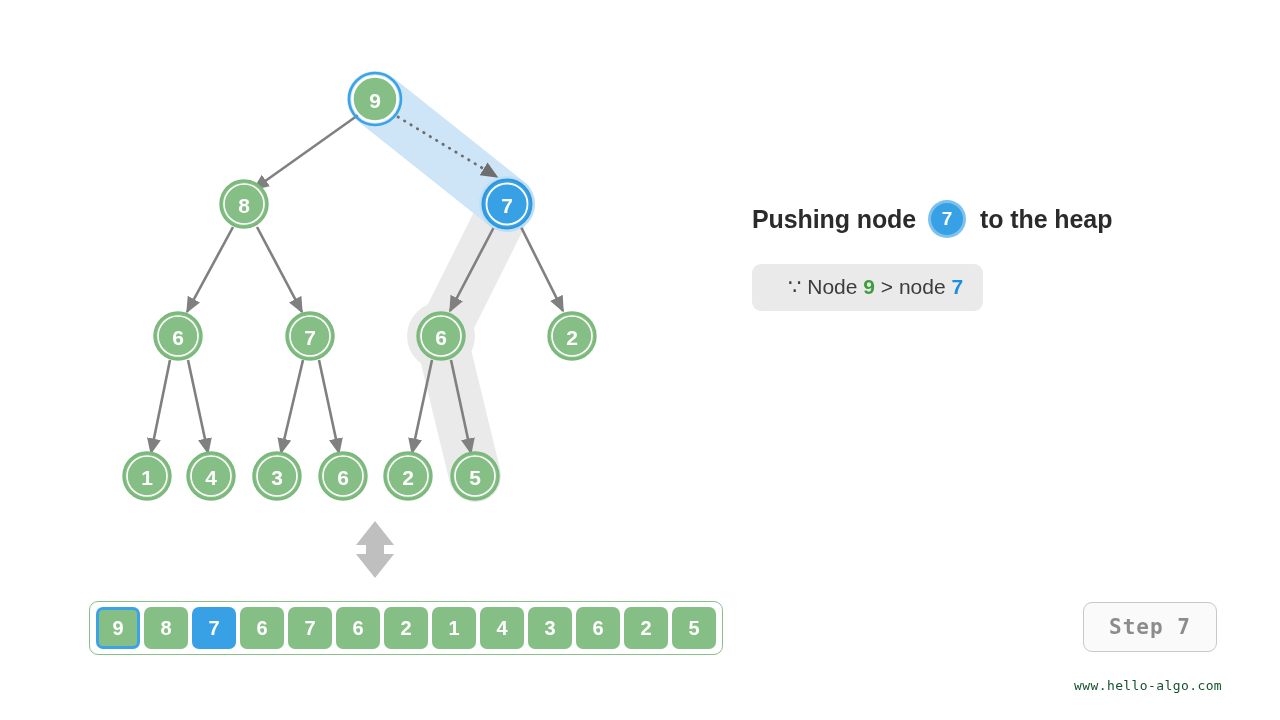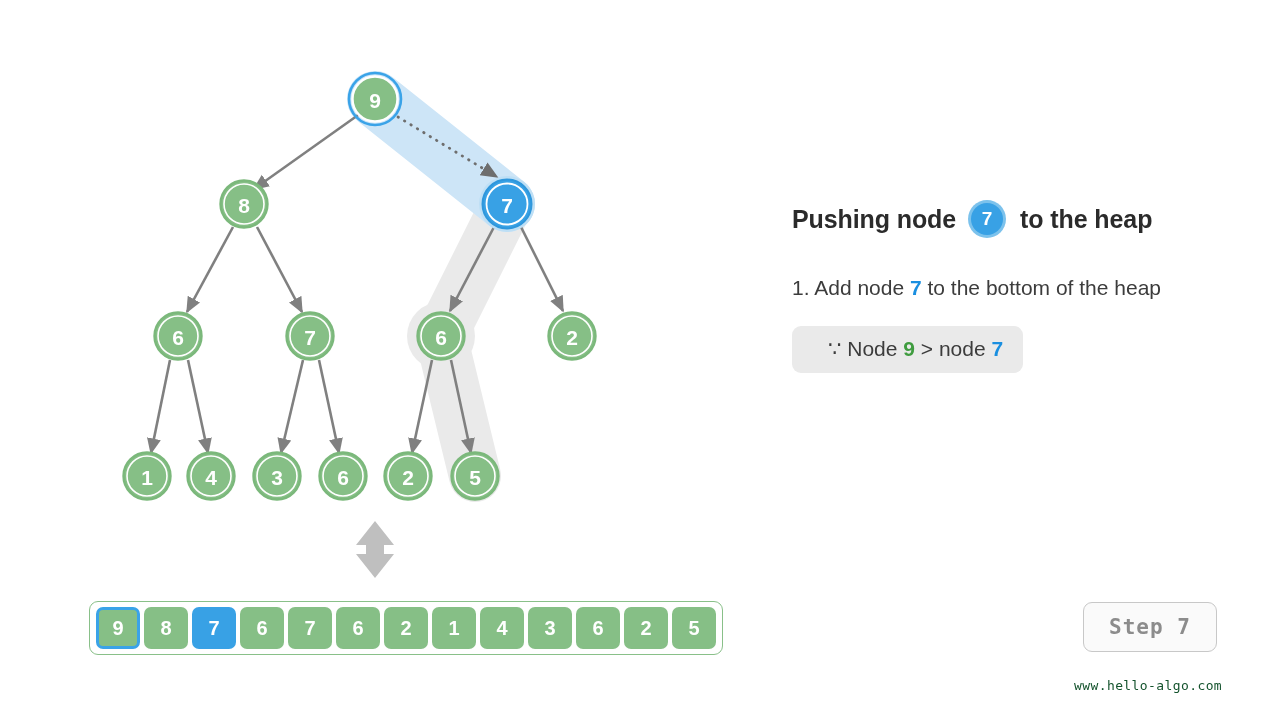--- a/index.html
+++ b/index.html
@@ -67,21 +67,21 @@
   .cell.sel-blue {
     background: #38a1e5;
   }
   .cell.outline-blue {
     border: 3px solid #3aa3e8;
   }
 
   
   #right-panel {
     position: absolute;
-    left: 792px;
+    left: 752px;
     top: 200px;
     width: 470px;
   }
   #title-row {
     display: flex;
     align-items: center;
     font-size: 25px;
     font-weight: bold;
     color: #2b2b2b;
     letter-spacing: -0.1px;
@@ -307,26 +307,20 @@
   <div id="right-panel">
     <div id="title-row">
       <span>Pushing node</span>
       <span id="title-badge">
         <span class="ring"></span>
         <span class="disc">7</span>
       </span>
       <span>to the heap</span>
     </div>
 
-    <div class="step-line">
-      <span>1.</span>
-      <span>Add node</span>
-      <span class="hl-blue">7</span>
-      <span>to the bottom of the heap</span>
-    </div>
 
 
     <div id="reason-box">
       <span>∵</span>
       <span>Node</span>
       <span class="hl-green">9</span>
       <span>&gt; node</span>
       <span class="hl-blue">7</span>
     </div>
   </div>

